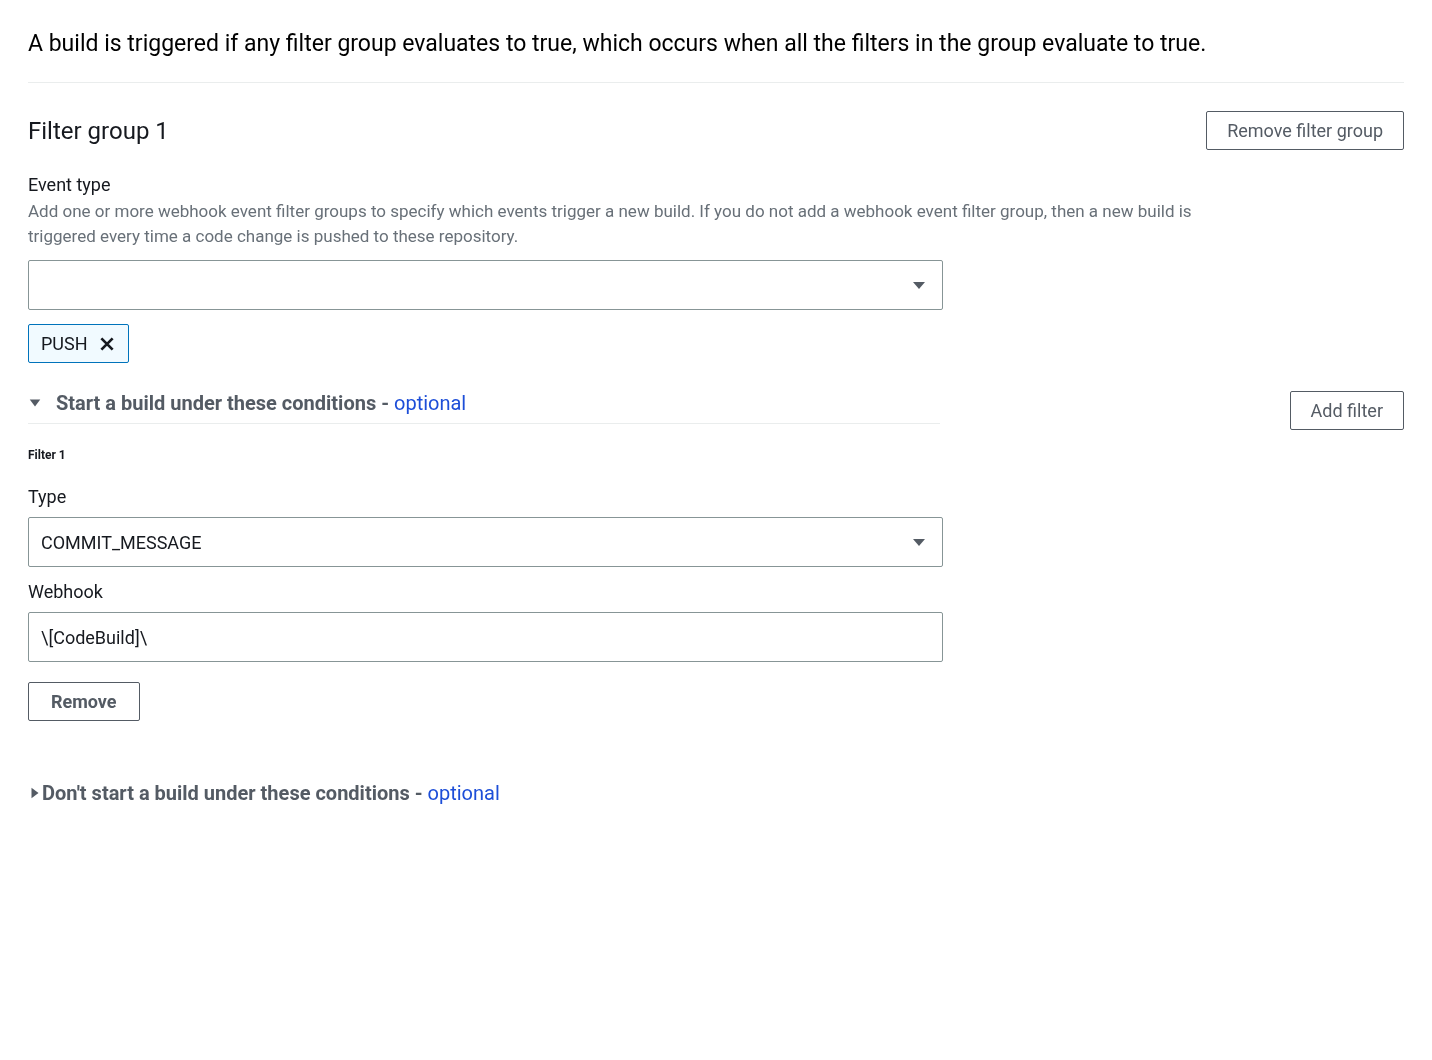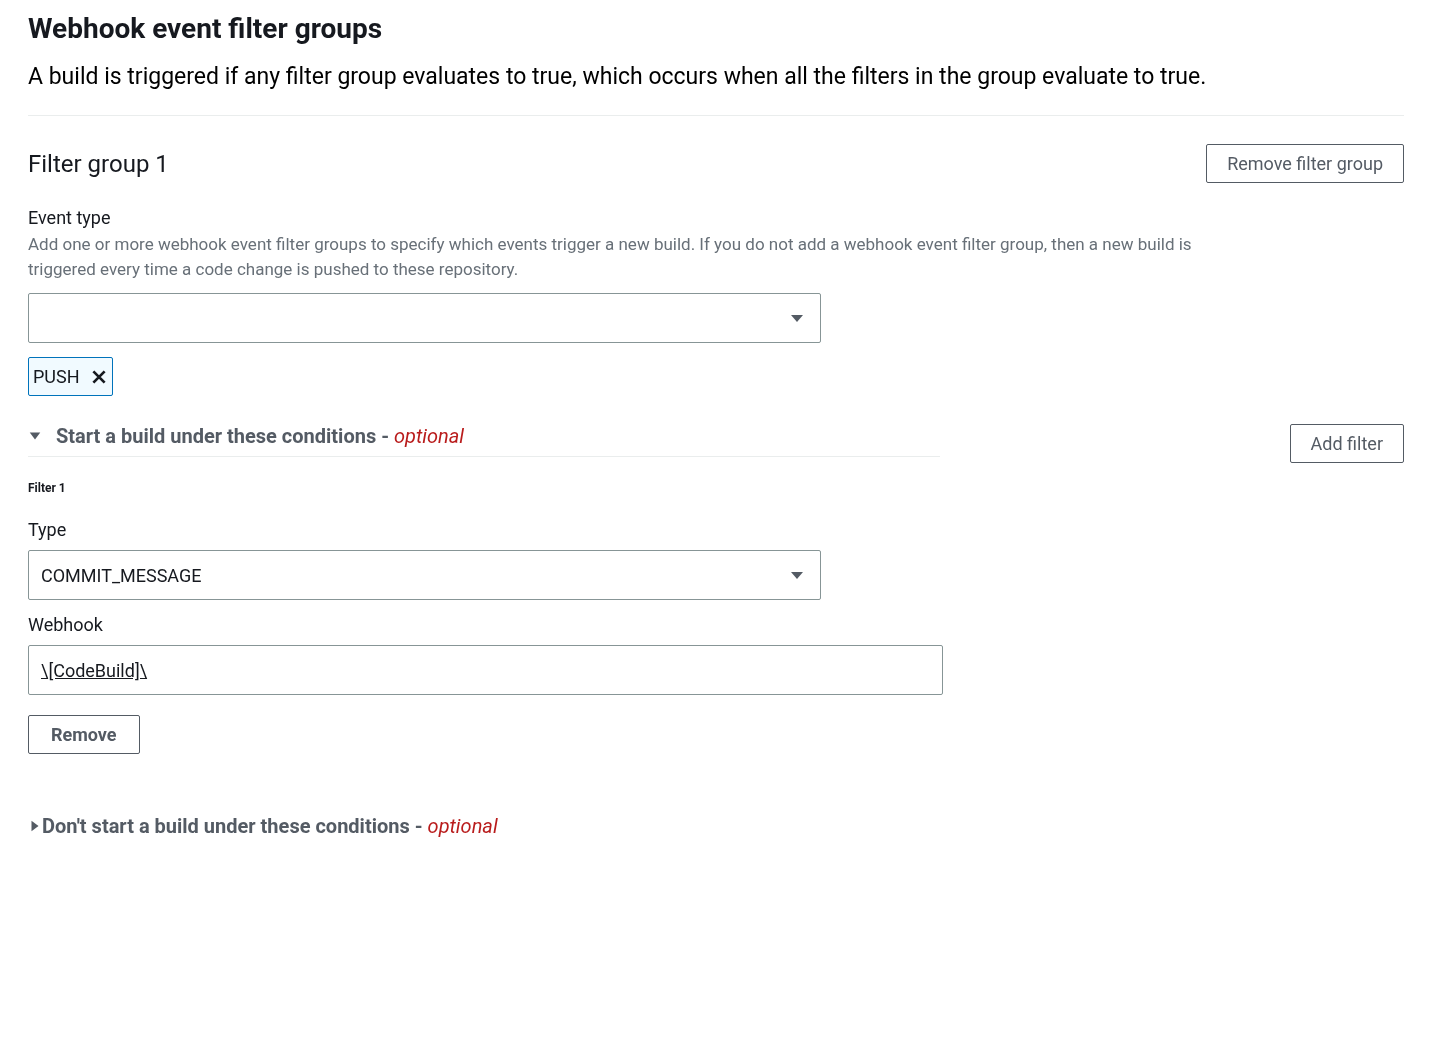--- a/index.html
+++ b/index.html
@@ -57,21 +57,21 @@
   }
   .field-help {
     font-size: 17px;
     color: #687078;
     margin: 4px 0 12px;
     line-height: 1.45;
     max-width: 1210px;
   }
   .select-wrapper {
     position: relative;
-    width: 793px;
+    width: 915px;
     max-width: 100%;
     margin-bottom: 14px;
   }
   select.awsui-select {
     width: 100%;
     height: 50px;
     padding: 8px 40px 8px 12px;
     font-size: 18px;
     border: 1px solid #879596;
     border-radius: 2px;
@@ -89,21 +89,21 @@
     color: #545b64;
   }
   .caret svg { display: block; }
   .tag {
     display: inline-flex;
     align-items: center;
     gap: 10px;
     background: #f1faff;
     border: 1px solid #0073bb;
     border-radius: 2px;
-    padding: 8px 4px;
+    padding: 8px 12px;
     font-size: 18px;
     color: #16191f;
     margin-bottom: 28px;
   }
   .tag-x {
     cursor: pointer;
     display: inline-flex;
     align-items: center;
     color: #545b64;
   }
@@ -130,22 +130,21 @@
     display: inline-flex;
   }
   .toggle-icon svg { width: 14px; height: 14px; }
   .subsection-title {
     font-size: 20px;
     font-weight: 700;
     color: #545b64;
   }
   .optional {
     font-weight: 400;
-    font-style: italic;
-    color: #b91c1c;
+    color: #1d4ed8;
   }
   .filter-heading {
     font-size: 12px;
     font-weight: 700;
     margin: 6px 0 24px;
   }
   .input-wrapper {
     width: 915px;
     max-width: 100%;
     margin-bottom: 20px;
@@ -153,21 +152,20 @@
   input.awsui-input {
     width: 100%;
     height: 50px;
     padding: 8px 12px;
     font-size: 18px;
     border: 1px solid #879596;
     border-radius: 2px;
     background: #fff;
     color: #16191f;
     font-family: inherit;
-    text-decoration: underline;
   }
   .small-btn {
     background: #fff;
     border: 1px solid #545b64;
     border-radius: 2px;
     padding: 8px 22px;
     font-size: 18px;
     font-weight: 700;
     color: #545b64;
     cursor: pointer;
@@ -180,21 +178,20 @@
     align-items: center;
     gap: 0;
     cursor: pointer;
   }
 </style>
 </head>
 <body>
 
 <div class="container">
   <div class="header-block">
-    <h1 class="page-title">Webhook event filter groups</h1>
     <p class="page-desc">A build is triggered if any filter group evaluates to true, which occurs when all the filters in the group evaluate to true.</p>
   </div>
 
   <div class="group-block">
     <div class="group-header">
       <h2 class="group-title">Filter group 1</h2>
       <button class="btn">Remove filter group</button>
     </div>
 
     <div>

